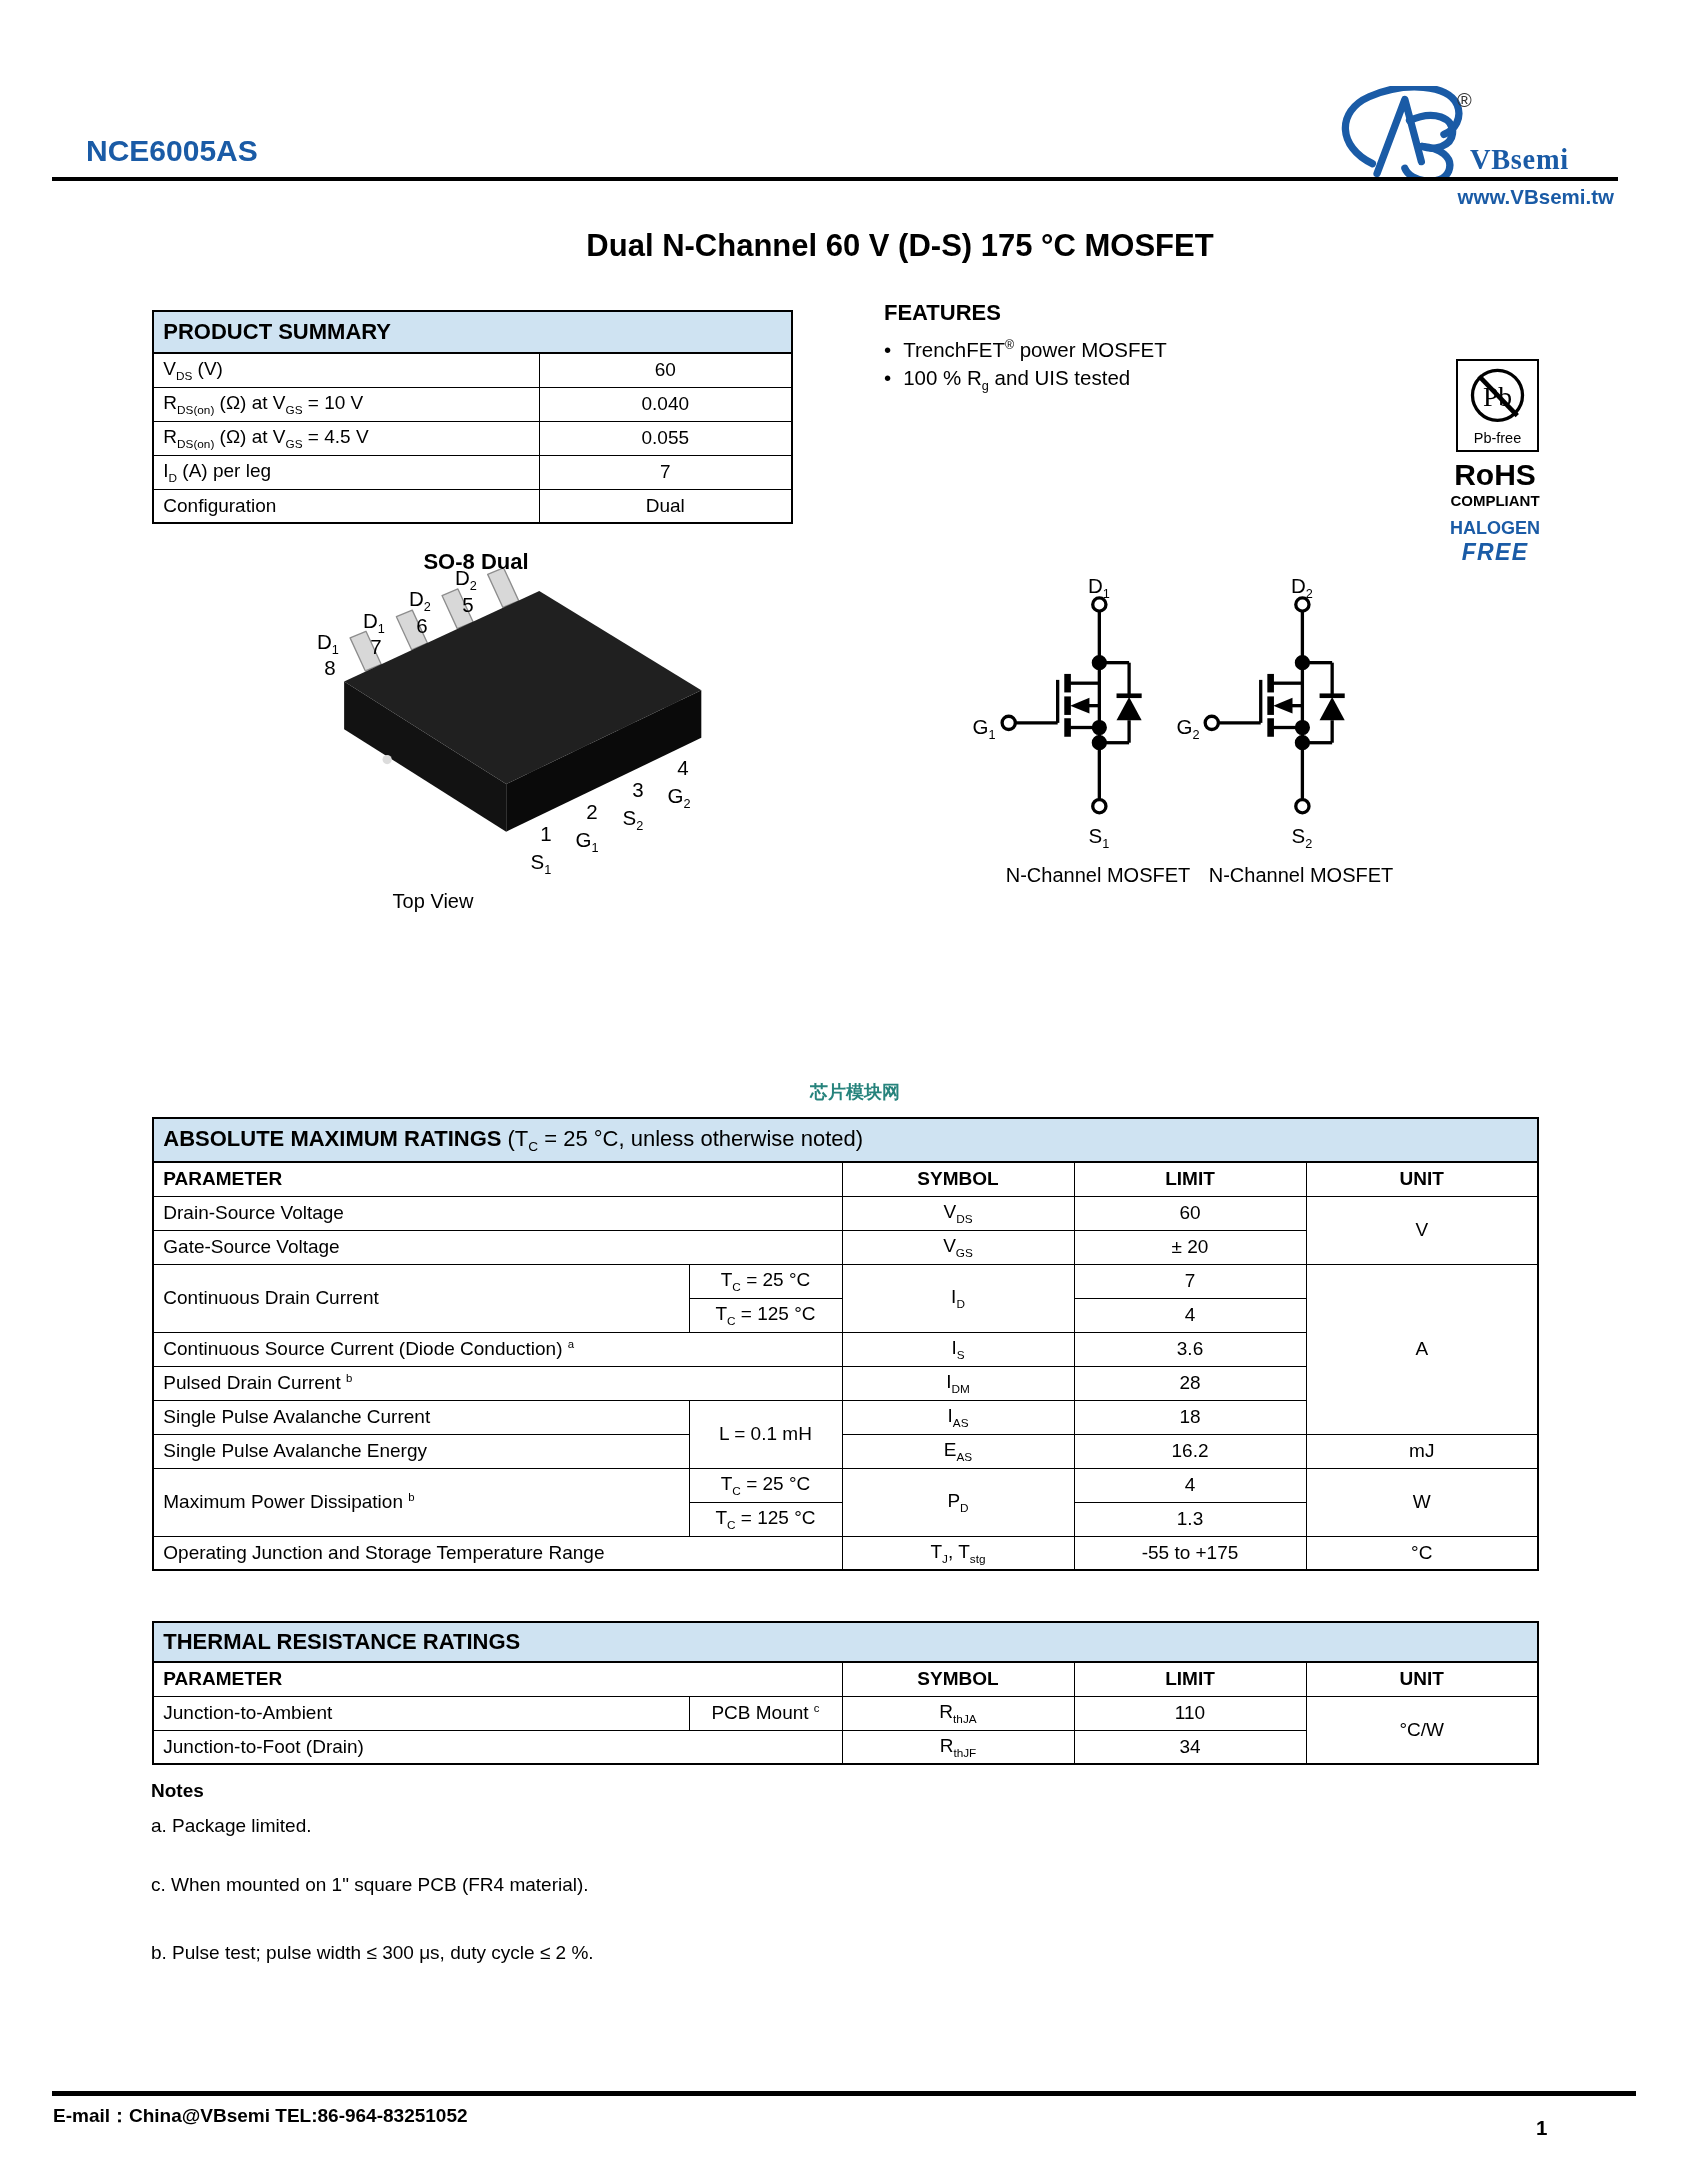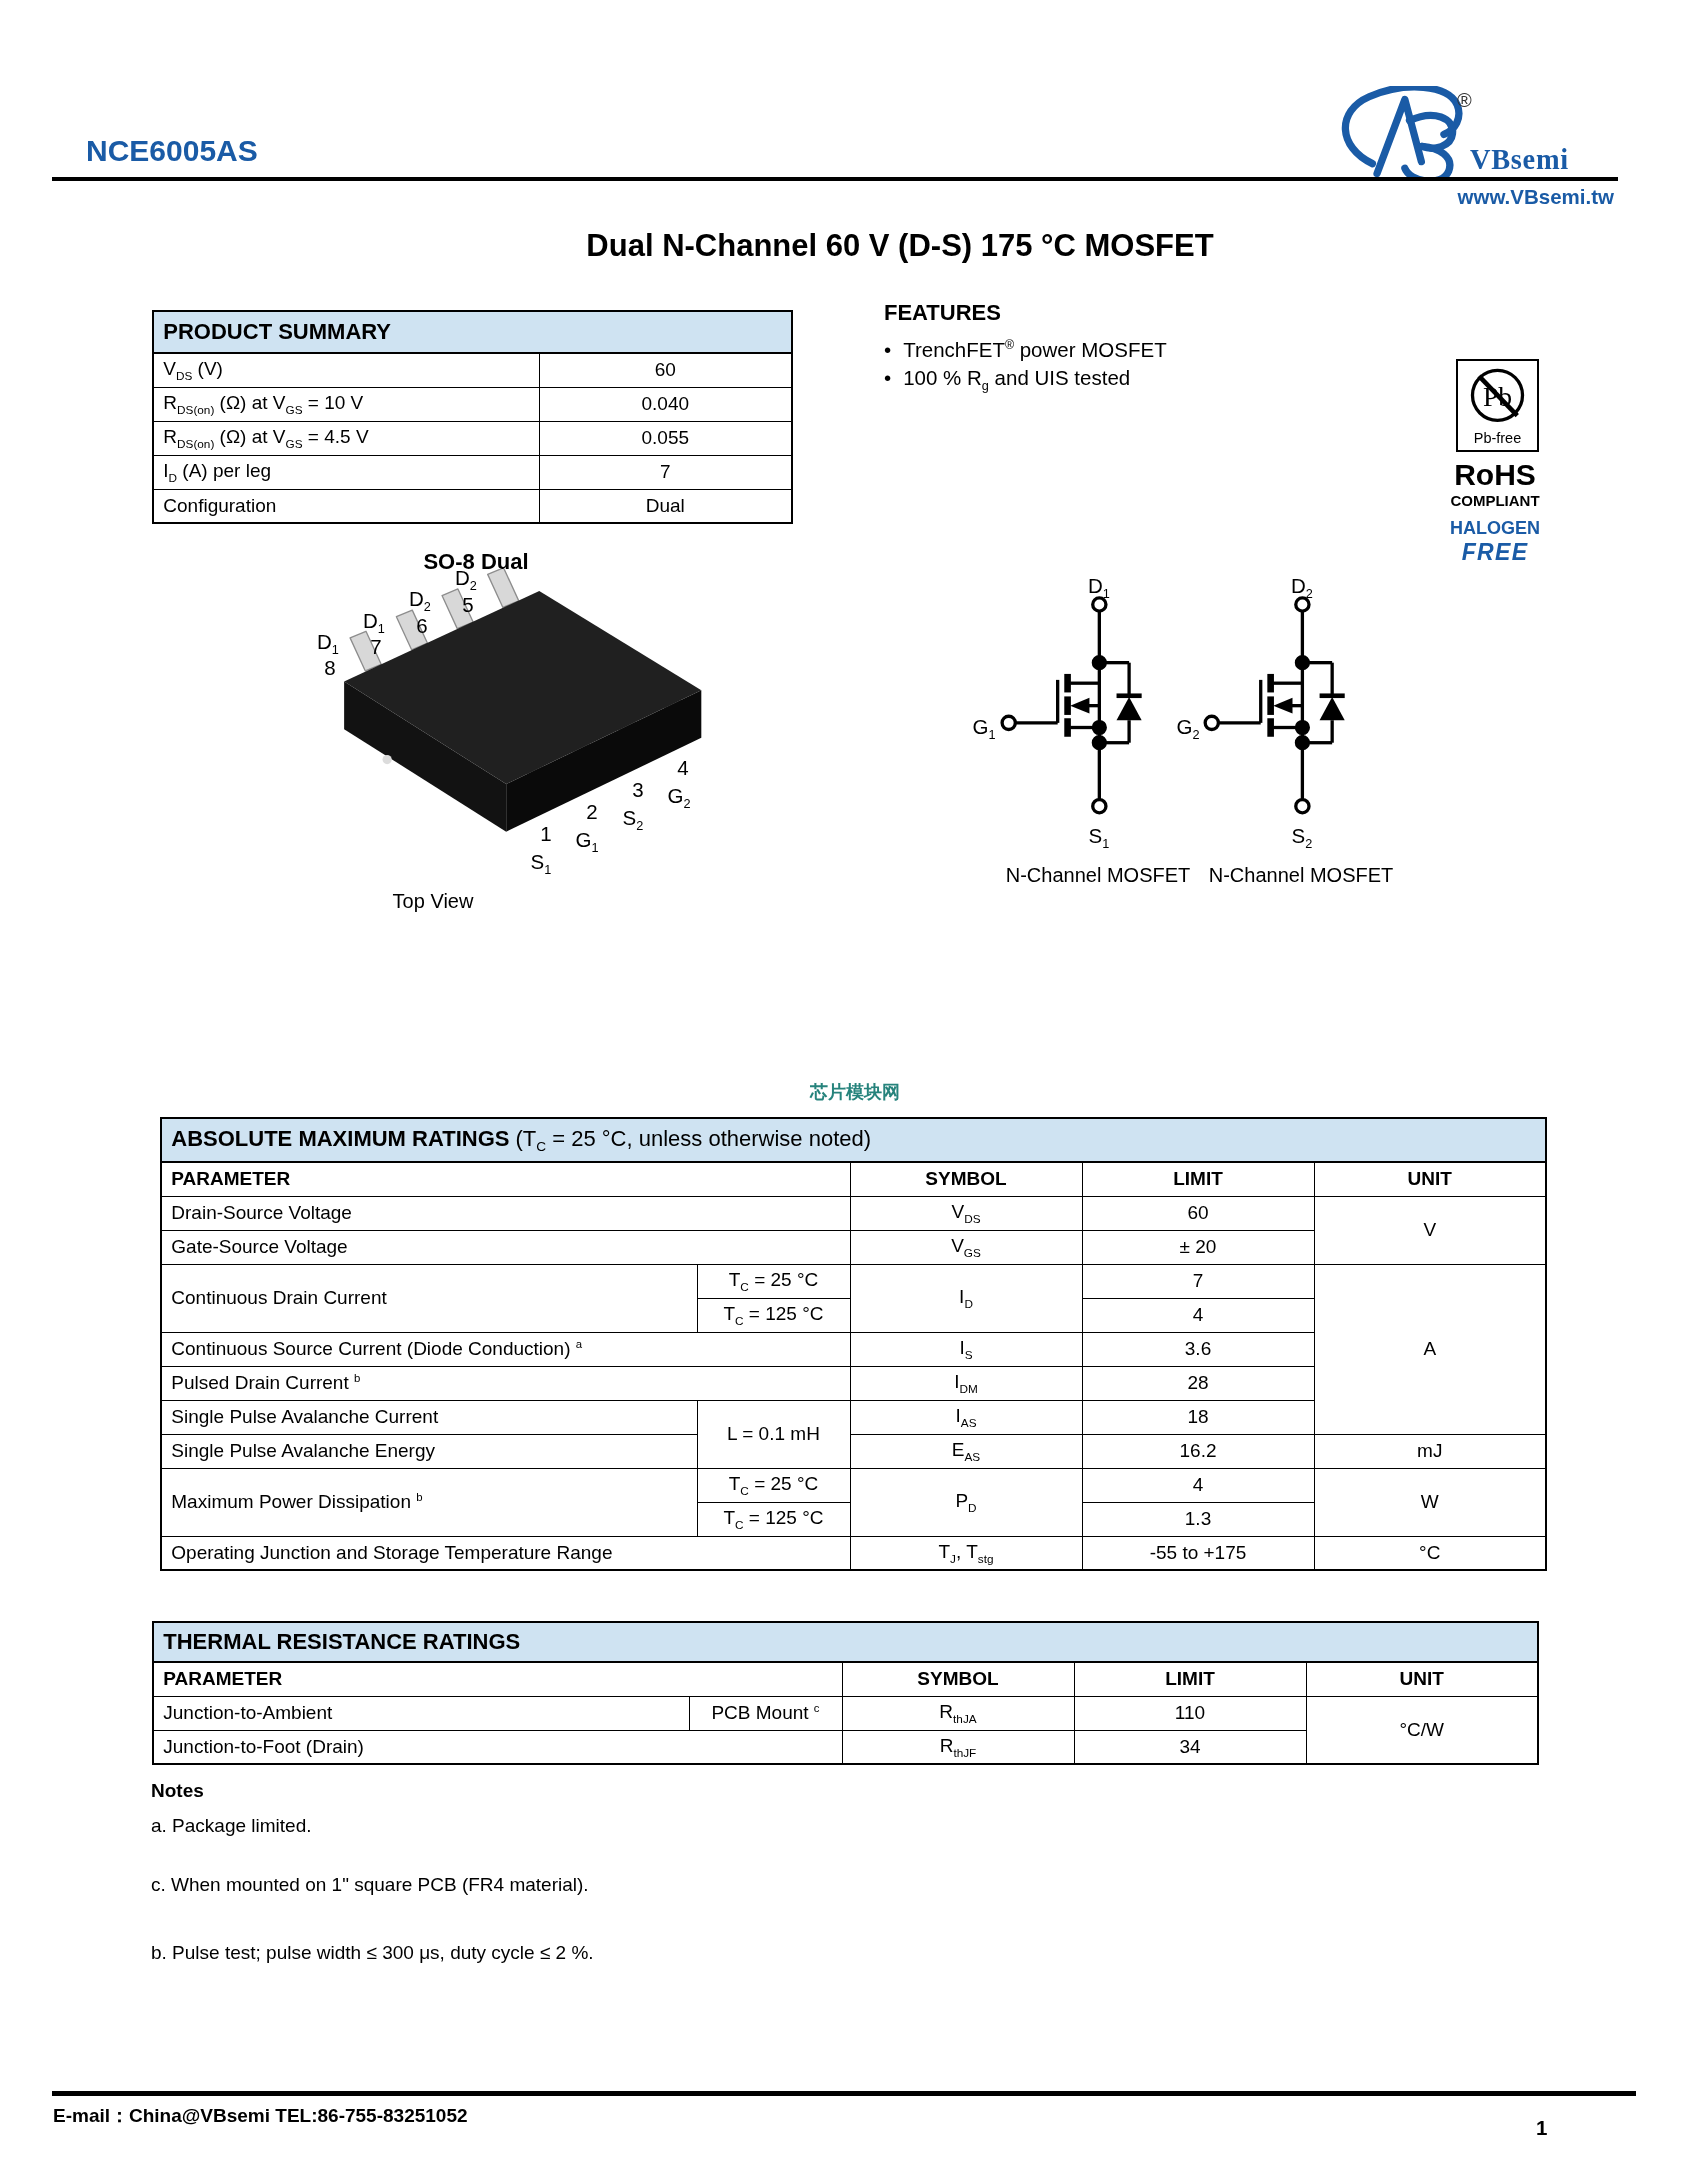--- a/index.html
+++ b/index.html
@@ -173,21 +173,21 @@
   <div class="abs pinlab cx" style="left:984px;top:715px;"><span>G</span><sub>1</sub></div>
   <div class="abs pinlab cx" style="left:1099px;top:824px;"><span>S</span><sub>1</sub></div>
   <div class="abs pinlab cx" style="left:1302px;top:574px;"><span>D</span><sub>2</sub></div>
   <div class="abs pinlab cx" style="left:1188px;top:715px;"><span>G</span><sub>2</sub></div>
   <div class="abs pinlab cx" style="left:1302px;top:824px;"><span>S</span><sub>2</sub></div>
   <div class="abs cap cx" style="left:1098px;top:864px;">N-Channel MOSFET</div>
   <div class="abs cap cx" style="left:1301px;top:864px;">N-Channel MOSFET</div>
 
   <div class="abs wm" style="left:810px;top:1080px;">芯片模块网</div>
 
-  <table class="dt abs" style="left:160px;top:1117px;width:1384px;">
+  <table class="dt abs" style="left:152px;top:1117px;width:1384px;">
     <colgroup>
         <col style="width:536px">
         <col style="width:153px">
         <col style="width:232px">
         <col style="width:232px">
         <col style="width:232px">
       </colgroup>
     <tbody>
         <tr class="band" style="height:44px;">
           <td colspan="5"><b>ABSOLUTE MAXIMUM RATINGS </b><span>(T</span><sub>C</sub><span> = 25 °C, unless otherwise noted)</span></td>
@@ -294,17 +294,17 @@
     </tr>
   </tbody>
     </table>
 
   <div class="abs b" style="left:151px;top:1780px;font-size:19px;">Notes</div>
   <div class="abs notes-item" style="left:151px;top:1811px;">a.  Package limited.</div>
   <div class="abs notes-item" style="left:151px;top:1938px;">b.  Pulse test; pulse width ≤ 300 μs, duty cycle ≤ 2 %.</div>
   <div class="abs notes-item" style="left:151px;top:1870px;">c.  When mounted on 1" square PCB (FR4 material).</div>
 
   <div class="abs rule" style="left:52px;top:2091px;width:1584px;height:4.6px;"></div>
-  <div class="abs b" style="left:53px;top:2103px;font-size:19px;">E-mail：China@VBsemi   TEL:86-755-83251052</div>
+  <div class="abs b" style="left:53px;top:2103px;font-size:19px;">E-mail：China@VBsemi   TEL:86-964-83251052</div>
   <div class="abs b" style="left:1536px;top:2116px;font-size:20.5px;">1</div>
 
 </div>
 
 
 </body></html>

